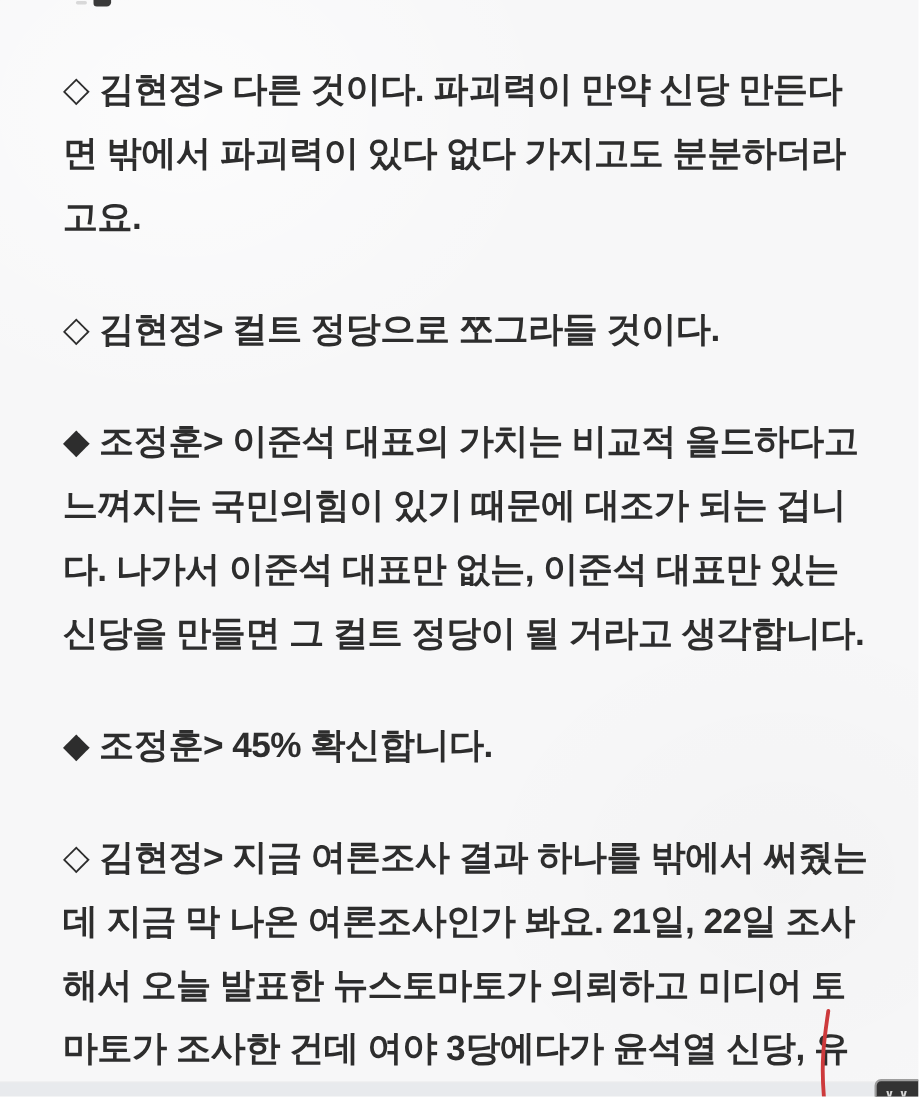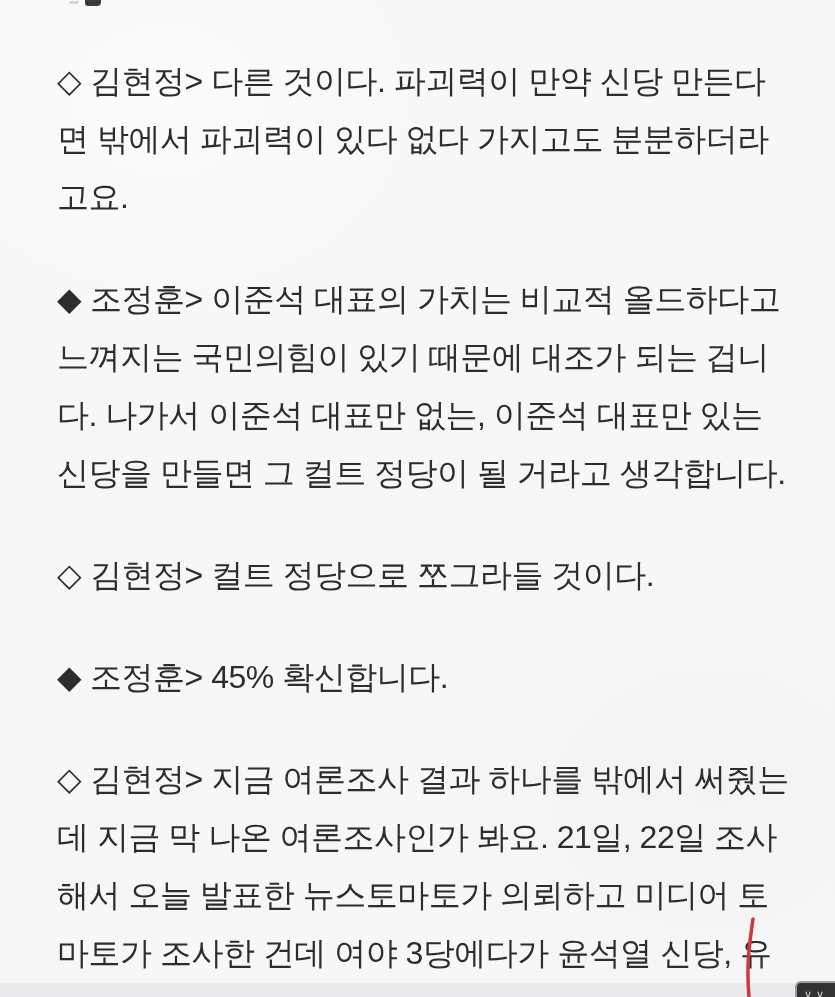--- a/index.html
+++ b/index.html
@@ -4,20 +4,21 @@
 <style>
   html,body { margin:0; padding:0; background:#ffffff; }
   .screen {
     position:relative;
     width:835px; height:997px;
     margin:0 auto;
     background: var(--page-bg, #f7f7f8);
     overflow:hidden;
     font-family:"Liberation Sans","DejaVu Sans",sans-serif;
     color: var(--text-color, #2d2d2d);
+    font-weight: bold;
   }
   
   .screen::before {
     content:"";
     position:absolute; inset:0;
     background:
       radial-gradient(60% 40% at 20% 10%, rgba(255,255,255,0.6), rgba(255,255,255,0) 70%),
       radial-gradient(50% 35% at 85% 80%, rgba(0,0,0,0.015), rgba(0,0,0,0) 70%);
     pointer-events:none;
   }
@@ -97,27 +98,27 @@
   <div class="top-fragment"></div>
 
   <div class="content">
 
     <p class="para">
       <span class="marker">◇</span><span>김현정</span><span>&gt;</span>
       <span>다른 것이다. 파괴력이 만약 신당 만든다면 밖에서 파괴력이 있다 없다 가지고도 분분하더라고요.</span>
     </p>
 
     <p class="para">
-      <span class="marker">◆</span><span>조정훈</span><span>&gt;</span>
-      <span>이준석 대표의 가치는 비교적 올드하다고 느껴지는 국민의힘이 있기 때문에 대조가 되는 겁니다. 나가서 이준석 대표만 없는, 이준석 대표만 있는 신당을 만들면 그 컬트 정당이 될 거라고 생각합니다.</span>
+      <span class="marker">◇</span><span>김현정</span><span>&gt;</span>
+      <span>컬트 정당으로 쪼그라들 것이다.</span>
     </p>
 
     <p class="para">
-      <span class="marker">◇</span><span>김현정</span><span>&gt;</span>
-      <span>컬트 정당으로 쪼그라들 것이다.</span>
+      <span class="marker">◆</span><span>조정훈</span><span>&gt;</span>
+      <span>이준석 대표의 가치는 비교적 올드하다고 느껴지는 국민의힘이 있기 때문에 대조가 되는 겁니다. 나가서 이준석 대표만 없는, 이준석 대표만 있는 신당을 만들면 그 컬트 정당이 될 거라고 생각합니다.</span>
     </p>
 
     <p class="para">
       <span class="marker">◆</span><span>조정훈</span><span>&gt;</span>
       <span>45% 확신합니다.</span>
     </p>
 
     <p class="para">
       <span class="marker">◇</span><span>김현정</span><span>&gt;</span>
       <span>지금 여론조사 결과 하나를 밖에서 써줬는데 지금 막 나온 여론조사인가 봐요. 21일, 22일 조사해서 오늘 발표한 뉴스토마토가 의뢰하고 미디어 토마토가 조사한 건데 여야 3당에다가 윤석열 신당, 유승민, 이준석 신당이 있다라고 생각하고 조사를 한 거랍니다. 그랬더니</span>

